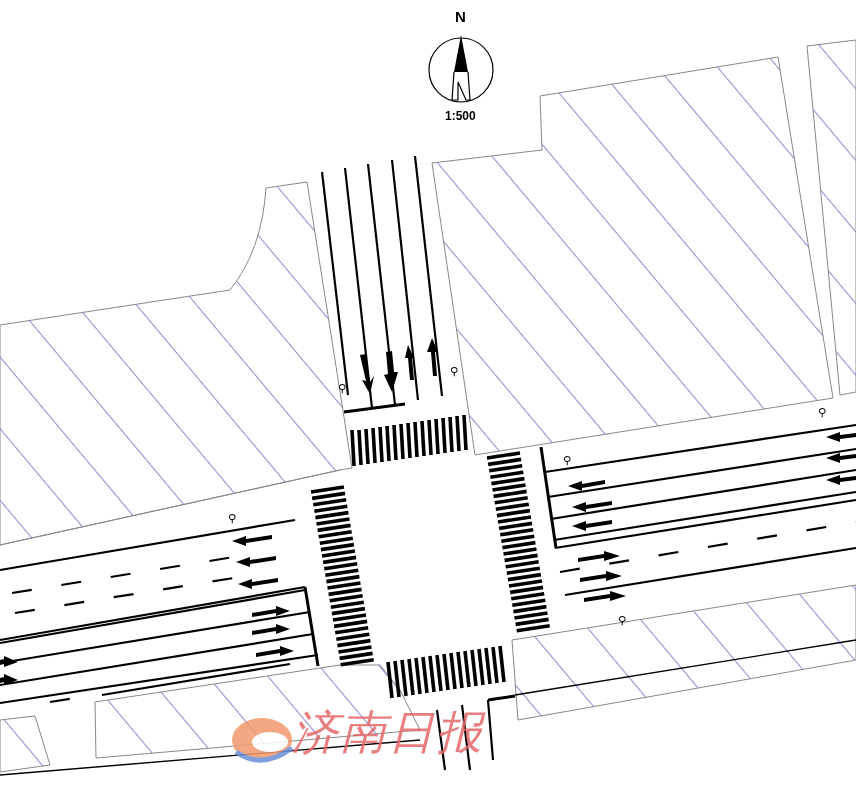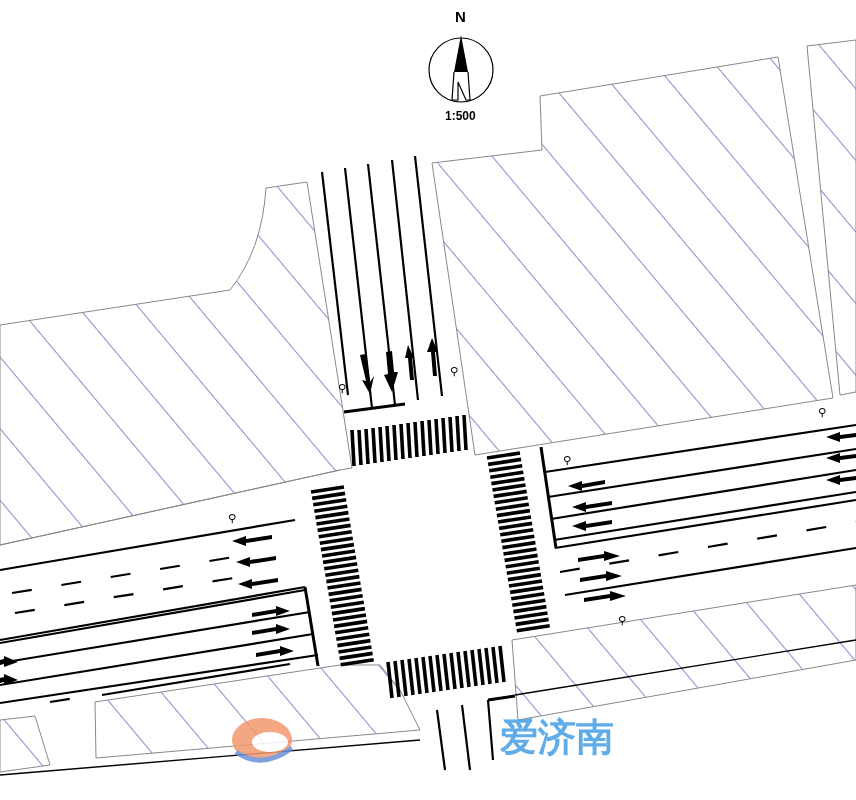--- a/index.html
+++ b/index.html
@@ -225,14 +225,14 @@
 
     <g opacity="0.85">
       <ellipse cx="262" cy="740" rx="30" ry="22" fill="#f29a6e"></ellipse>
       <ellipse cx="270" cy="742" rx="18" ry="10" fill="#ffffff"></ellipse>
       <path d="M236,752 Q262,770 292,748" stroke="#6b8fd8" stroke-width="5" fill="none"></path>
     </g>
   </svg>
 
   <div class="north-label">N</div>
   <div class="scale-label">1:500</div>
-  <div class="wm-app">爱济南</div>
+  <div class="wm-cn">济南日报</div>
 </div>
 
 </body></html>

